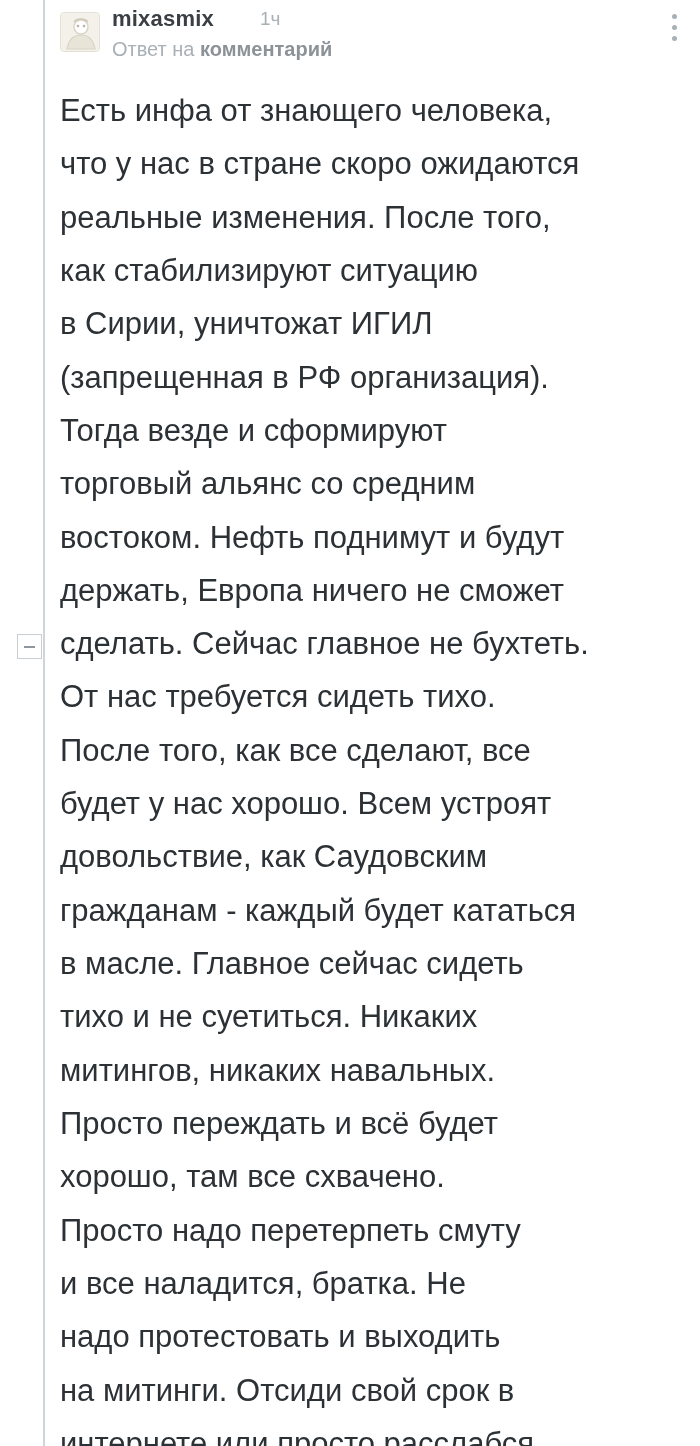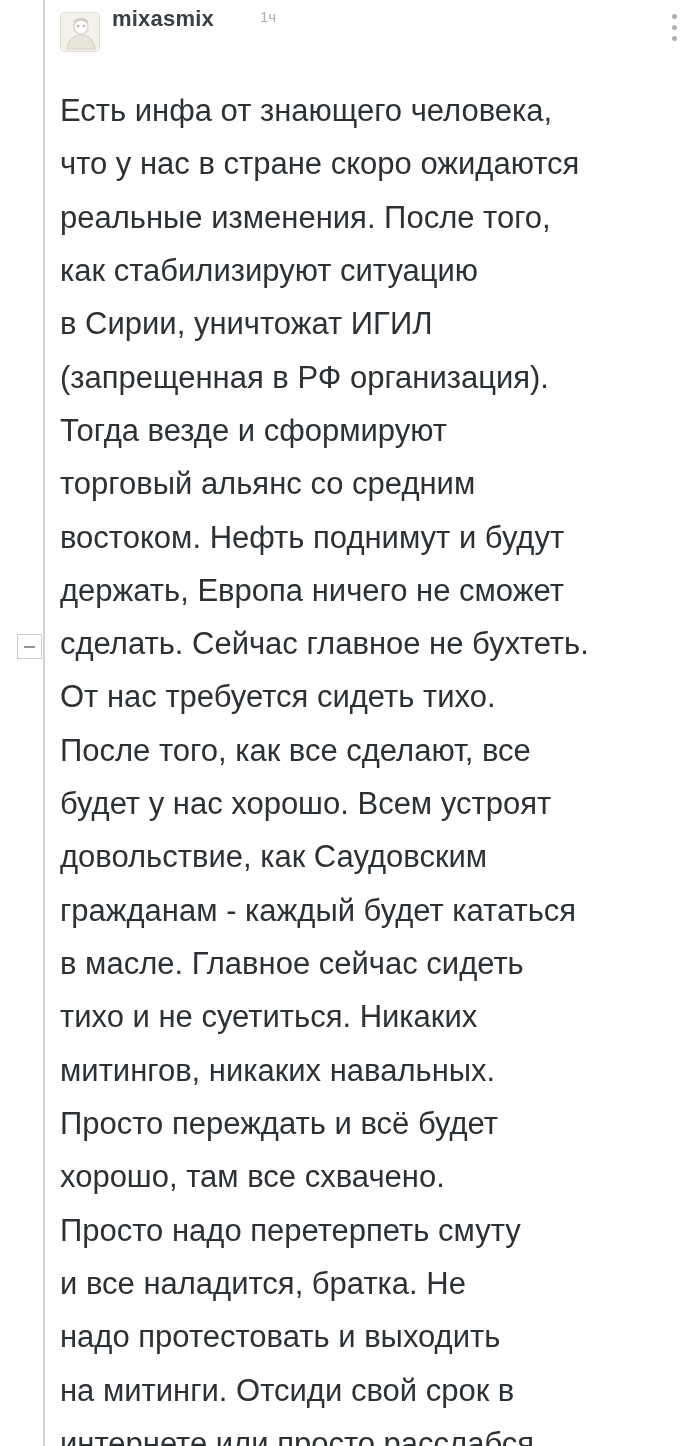--- a/index.html
+++ b/index.html
@@ -88,21 +88,21 @@
     top: 6px;
     font-size: 22px;
     font-weight: bold;
     color: #3a3f44;
     letter-spacing: 0.2px;
   }
   .timestamp {
     position: absolute;
     left: 204px;
     top: 8px;
-    font-size: 15px;
+    font-size: 19px;
     color: #a9b0b6;
   }
   .reply-line {
     position: absolute;
     left: 56px;
     top: 38px;
     font-size: 20px;
     color: #a9b0b6;
     white-space: nowrap;
   }
@@ -167,20 +167,21 @@
         <path d="M6 36 C8 25 14 22 20 22 C26 22 32 25 34 36 Z" fill="#e8e4d8" stroke="#d8d3c6" stroke-width="1.2"></path>
         <circle cx="17" cy="13" r="1.3" fill="#b9b2a2"></circle>
         <circle cx="23" cy="13" r="1.3" fill="#b9b2a2"></circle>
         <path d="M13 9 C16 5 24 5 27 9" fill="none" stroke="#cfc8b7" stroke-width="1.4"></path>
       </svg>
     </div>
 
     <div class="username">mixasmix</div>
     <div class="timestamp">1ч</div>
 
+    <div class="reply-line"><span>Ответ на </span><span class="reply-target">комментарий</span></div>
 
     <div class="more-dots">
       <i></i>
       <i></i>
       <i></i>
     </div>
   </div>
 
   <div class="comment-text">Есть инфа от знающего человека,
 что у нас в стране скоро ожидаются

